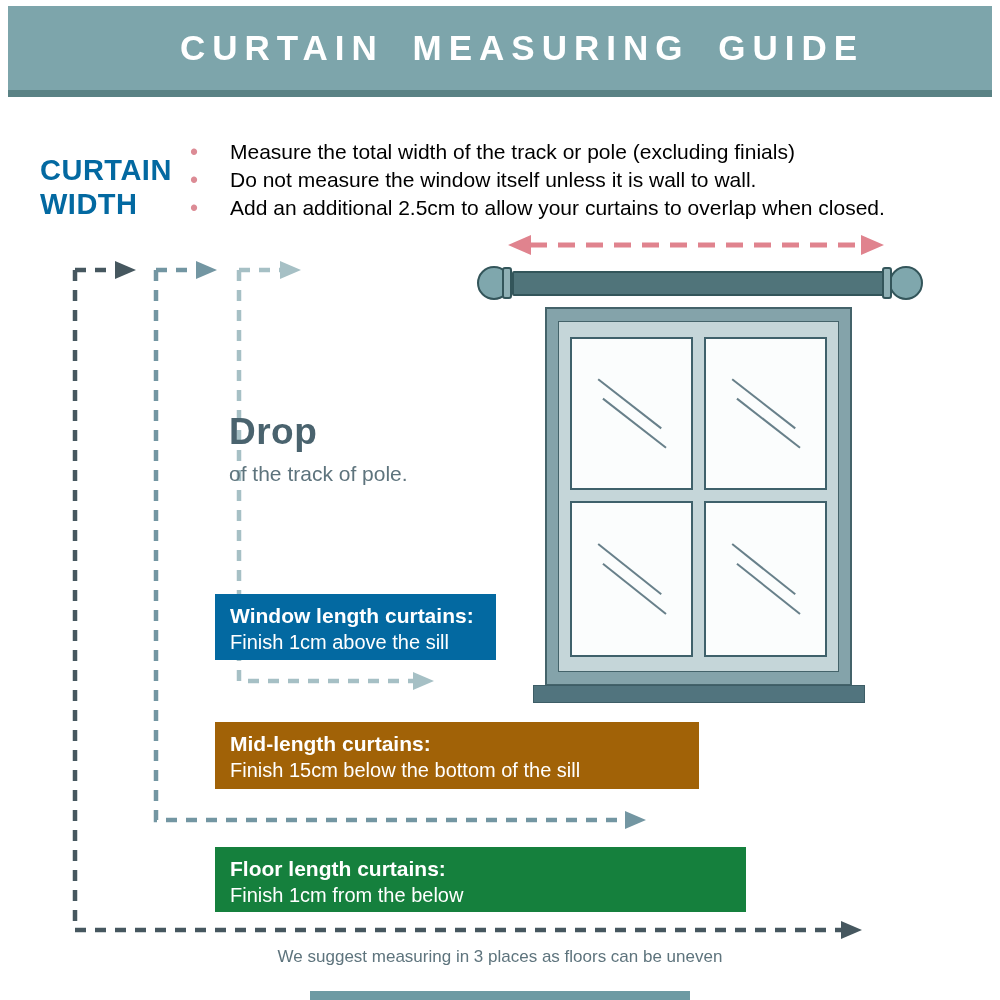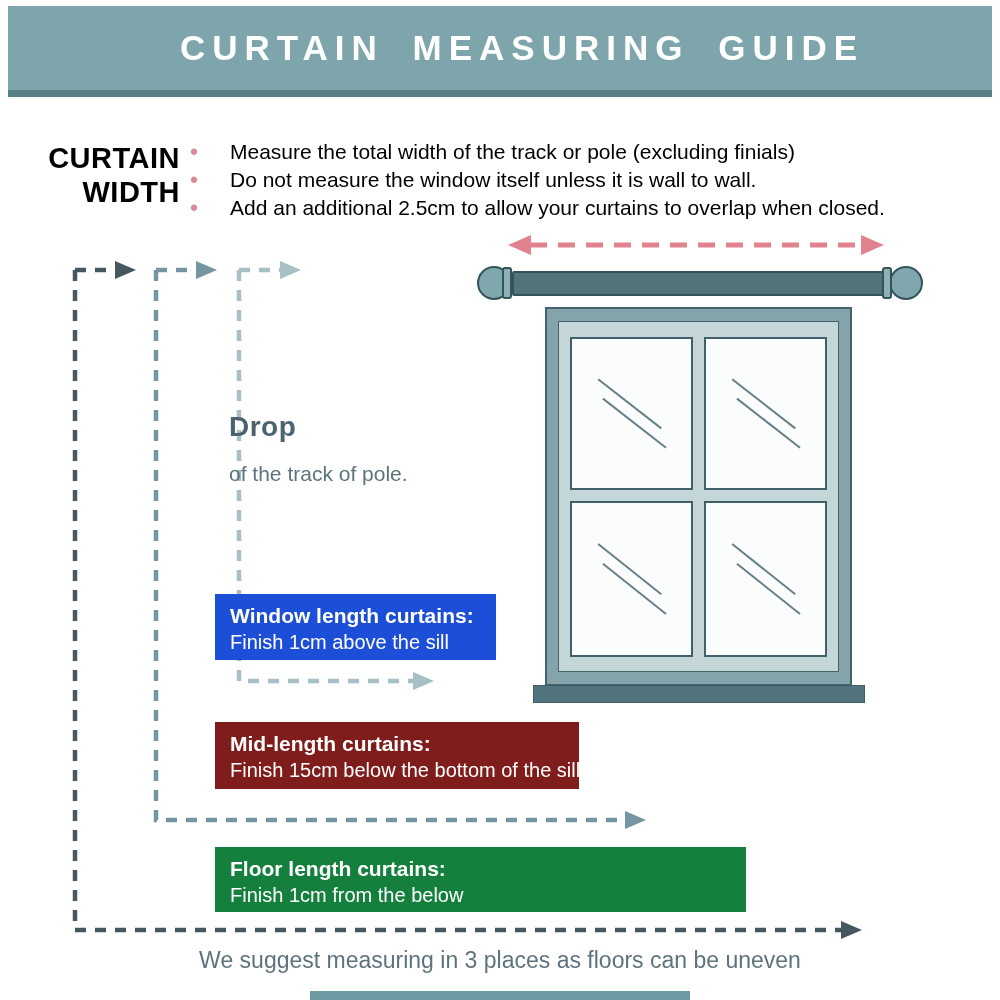--- a/index.html
+++ b/index.html
@@ -12,22 +12,22 @@
     position:absolute;left:8px;right:8px;top:6px;height:84px;
     background:#7da5ab;border-bottom:7px solid #5a8285;
     display:flex;align-items:center;justify-content:center;padding-left:44px;
   }
   .banner-title{
     color:#ffffff;font-weight:bold;font-size:35px;letter-spacing:7px;
     word-spacing:12px;white-space:nowrap;
   }
   
   .cw-label{
-    position:absolute;left:40px;top:141px;width:140px;text-align:right;
-    color:#000000;font-weight:bold;font-size:29px;line-height:34px;letter-spacing:.5px;
+    position:absolute;left:40px;top:153px;width:140px;text-align:left;
+    color:#0369a1;font-weight:bold;font-size:29px;line-height:34px;letter-spacing:.5px;
   }
   .bullets{position:absolute;left:190px;top:138px;}
   .bullet-row{display:flex;align-items:flex-start;line-height:28px;}
   .bullet-dot{color:#dc8b95;font-size:23px;width:14px;flex:none;}
   .bullet-text{color:#000000;font-size:21px;margin-left:26px;white-space:nowrap;}
   
   .arrows{position:absolute;left:0;top:0;width:1000px;height:1000px;pointer-events:none;}
   
   .pole-bar{
     position:absolute;left:512px;top:271px;width:372px;height:25px;
@@ -60,37 +60,37 @@
     background:#fbfdfd;border:2px solid #3f616b;box-sizing:border-box;position:relative;
   }
   .pane svg{position:absolute;left:0;top:0;width:100%;height:100%;}
   .sill{
     position:absolute;left:533px;top:685px;width:332px;height:18px;
     background:#51747e;border:1px solid #3d5d66;box-sizing:border-box;
   }
   
   .drop-title{
     position:absolute;left:229px;top:411px;
-    color:#4a636e;font-weight:bold;font-size:28px;letter-spacing:.5px;
+    color:#4a636e;font-weight:bold;font-size:37px;letter-spacing:.5px;
   }
   .drop-desc{
     position:absolute;left:229px;top:459px;
     color:#5e747d;font-size:21px;line-height:30px;white-space:nowrap;
   }
   
   .len-box{position:absolute;box-sizing:border-box;padding:8px 0 0 15px;}
   .len-box .t{color:#ffffff;font-weight:bold;font-size:21px;line-height:27px;white-space:nowrap;}
   .len-box .s{color:#ffffff;font-size:20px;line-height:26px;white-space:nowrap;}
-  .box-window{left:215px;top:594px;width:281px;height:66px;background:#1d4ed8;}
-  .box-mid{left:215px;top:722px;width:364px;height:67px;background:#7f1d1d;}
+  .box-window{left:215px;top:594px;width:281px;height:66px;background:#0369a1;}
+  .box-mid{left:215px;top:722px;width:484px;height:67px;background:#a16207;}
   .box-floor{left:215px;top:847px;width:531px;height:65px;background:#15803d;}
   
   .footer-note{
     position:absolute;left:0;top:947px;width:100%;text-align:center;
-    color:#5e747d;font-size:23px;
+    color:#5e747d;font-size:17px;
   }
   .bottom-strip{
     position:absolute;left:310px;top:991px;width:380px;height:9px;background:#6d9aa3;
   }
 </style>
 </head>
 <body>
 
 <div class="page">
 

